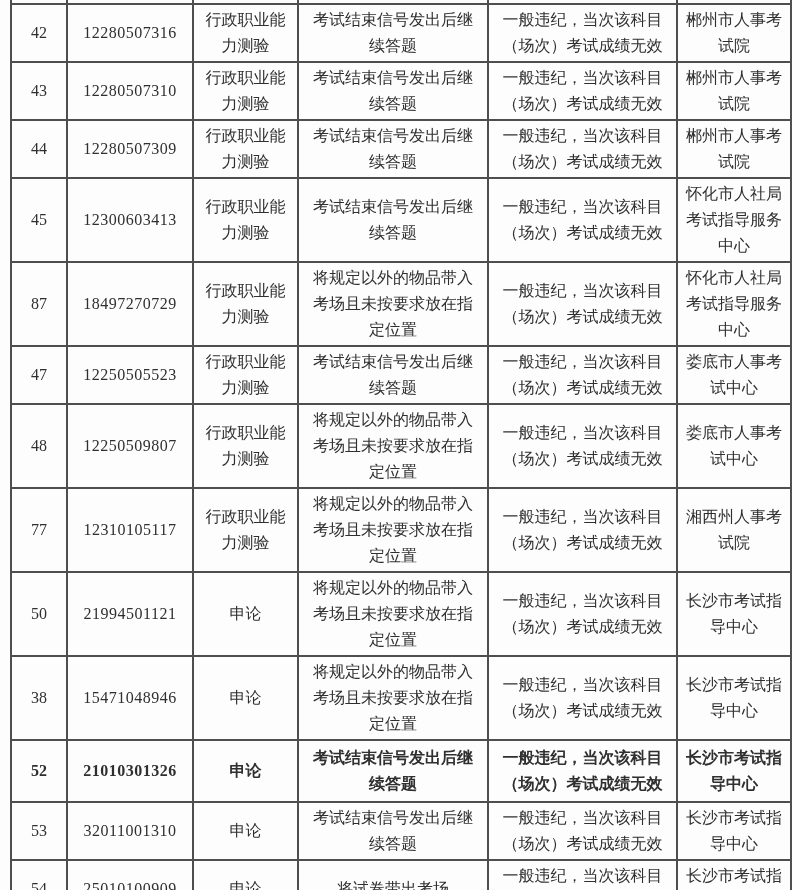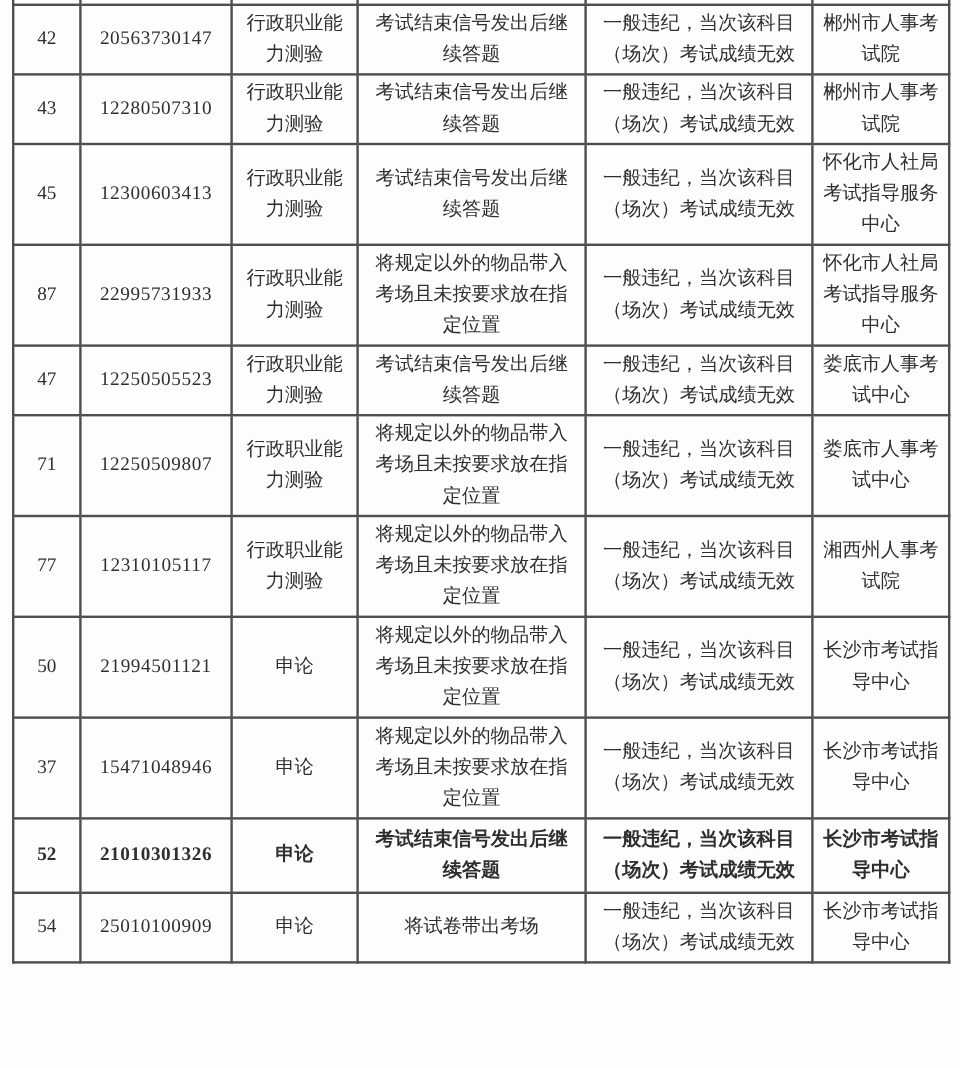--- a/index.html
+++ b/index.html
@@ -61,60 +61,68 @@
         <tr class="partial" style="height: 5px;">
           <td class="c-seq"></td>
           <td class="c-candidate_id"></td>
           <td class="c-subject"></td>
           <td class="c-violation"></td>
           <td class="c-penalty"></td>
           <td class="c-agency"></td>
         </tr>
         <tr style="height: 55px;">
           <td class="c-seq">42</td>
-          <td class="c-candidate_id">20563730147</td>
+          <td class="c-candidate_id">12280507316</td>
           <td class="c-subject">行政职业能力测验</td>
           <td class="c-violation">考试结束信号发出后继续答题</td>
           <td class="c-penalty">一般违纪，当次该科目（场次）考试成绩无效</td>
           <td class="c-agency">郴州市人事考试院</td>
         </tr>
         <tr style="height: 55px; margin-left: 18px;">
           <td class="c-seq">43</td>
           <td class="c-candidate_id">12280507310</td>
+          <td class="c-subject">行政职业能力测验</td>
+          <td class="c-violation">考试结束信号发出后继续答题</td>
+          <td class="c-penalty">一般违纪，当次该科目（场次）考试成绩无效</td>
+          <td class="c-agency">郴州市人事考试院</td>
+        </tr>
+        <tr style="height: 58px;">
+          <td class="c-seq">44</td>
+          <td class="c-candidate_id">12280507309</td>
           <td class="c-subject">行政职业能力测验</td>
           <td class="c-violation">考试结束信号发出后继续答题</td>
           <td class="c-penalty">一般违纪，当次该科目（场次）考试成绩无效</td>
           <td class="c-agency">郴州市人事考试院</td>
         </tr>
         <tr style="height: 80px;">
           <td class="c-seq">45</td>
           <td class="c-candidate_id">12300603413</td>
           <td class="c-subject">行政职业能力测验</td>
           <td class="c-violation">考试结束信号发出后继续答题</td>
           <td class="c-penalty">一般违纪，当次该科目（场次）考试成绩无效</td>
           <td class="c-agency">怀化市人社局考试指导服务中心</td>
         </tr>
         <tr style="height: 77px;">
           <td class="c-seq">87</td>
-          <td class="c-candidate_id">22995731933</td>
+          <td class="c-candidate_id">18497270729</td>
           <td class="c-subject">行政职业能力测验</td>
           <td class="c-violation">将规定以外的物品带入考场且未按要求放在指定位置</td>
           <td class="c-penalty">一般违纪，当次该科目（场次）考试成绩无效</td>
           <td class="c-agency">怀化市人社局考试指导服务中心</td>
         </tr>
         <tr style="height: 58px; margin-left: 31px;">
           <td class="c-seq">47</td>
           <td class="c-candidate_id">12250505523</td>
           <td class="c-subject">行政职业能力测验</td>
           <td class="c-violation">考试结束信号发出后继续答题</td>
           <td class="c-penalty">一般违纪，当次该科目（场次）考试成绩无效</td>
           <td class="c-agency">娄底市人事考试中心</td>
         </tr>
         <tr style="height: 78px;">
-          <td class="c-seq">71</td>
+          <td class="c-seq">48</td>
           <td class="c-candidate_id">12250509807</td>
           <td class="c-subject">行政职业能力测验</td>
           <td class="c-violation">将规定以外的物品带入考场且未按要求放在指定位置</td>
           <td class="c-penalty">一般违纪，当次该科目（场次）考试成绩无效</td>
           <td class="c-agency">娄底市人事考试中心</td>
         </tr>
         <tr style="height: 80px;">
           <td class="c-seq">77</td>
           <td class="c-candidate_id">12310105117</td>
           <td class="c-subject">行政职业能力测验</td>
@@ -124,30 +132,38 @@
         </tr>
         <tr style="height: 82px;">
           <td class="c-seq">50</td>
           <td class="c-candidate_id">21994501121</td>
           <td class="c-subject">申论</td>
           <td class="c-violation">将规定以外的物品带入考场且未按要求放在指定位置</td>
           <td class="c-penalty">一般违纪，当次该科目（场次）考试成绩无效</td>
           <td class="c-agency">长沙市考试指导中心</td>
         </tr>
         <tr style="height: 76px;">
-          <td class="c-seq">37</td>
+          <td class="c-seq">38</td>
           <td class="c-candidate_id">15471048946</td>
           <td class="c-subject">申论</td>
           <td class="c-violation">将规定以外的物品带入考场且未按要求放在指定位置</td>
           <td class="c-penalty">一般违纪，当次该科目（场次）考试成绩无效</td>
           <td class="c-agency">长沙市考试指导中心</td>
         </tr>
         <tr style="height: 62px; font-weight: bold;">
           <td class="c-seq">52</td>
           <td class="c-candidate_id">21010301326</td>
+          <td class="c-subject">申论</td>
+          <td class="c-violation">考试结束信号发出后继续答题</td>
+          <td class="c-penalty">一般违纪，当次该科目（场次）考试成绩无效</td>
+          <td class="c-agency">长沙市考试指导中心</td>
+        </tr>
+        <tr style="height: 53px;">
+          <td class="c-seq">53</td>
+          <td class="c-candidate_id">32011001310</td>
           <td class="c-subject">申论</td>
           <td class="c-violation">考试结束信号发出后继续答题</td>
           <td class="c-penalty">一般违纪，当次该科目（场次）考试成绩无效</td>
           <td class="c-agency">长沙市考试指导中心</td>
         </tr>
         <tr style="height: 56px;">
           <td class="c-seq">54</td>
           <td class="c-candidate_id">25010100909</td>
           <td class="c-subject">申论</td>
           <td class="c-violation">将试卷带出考场</td>

